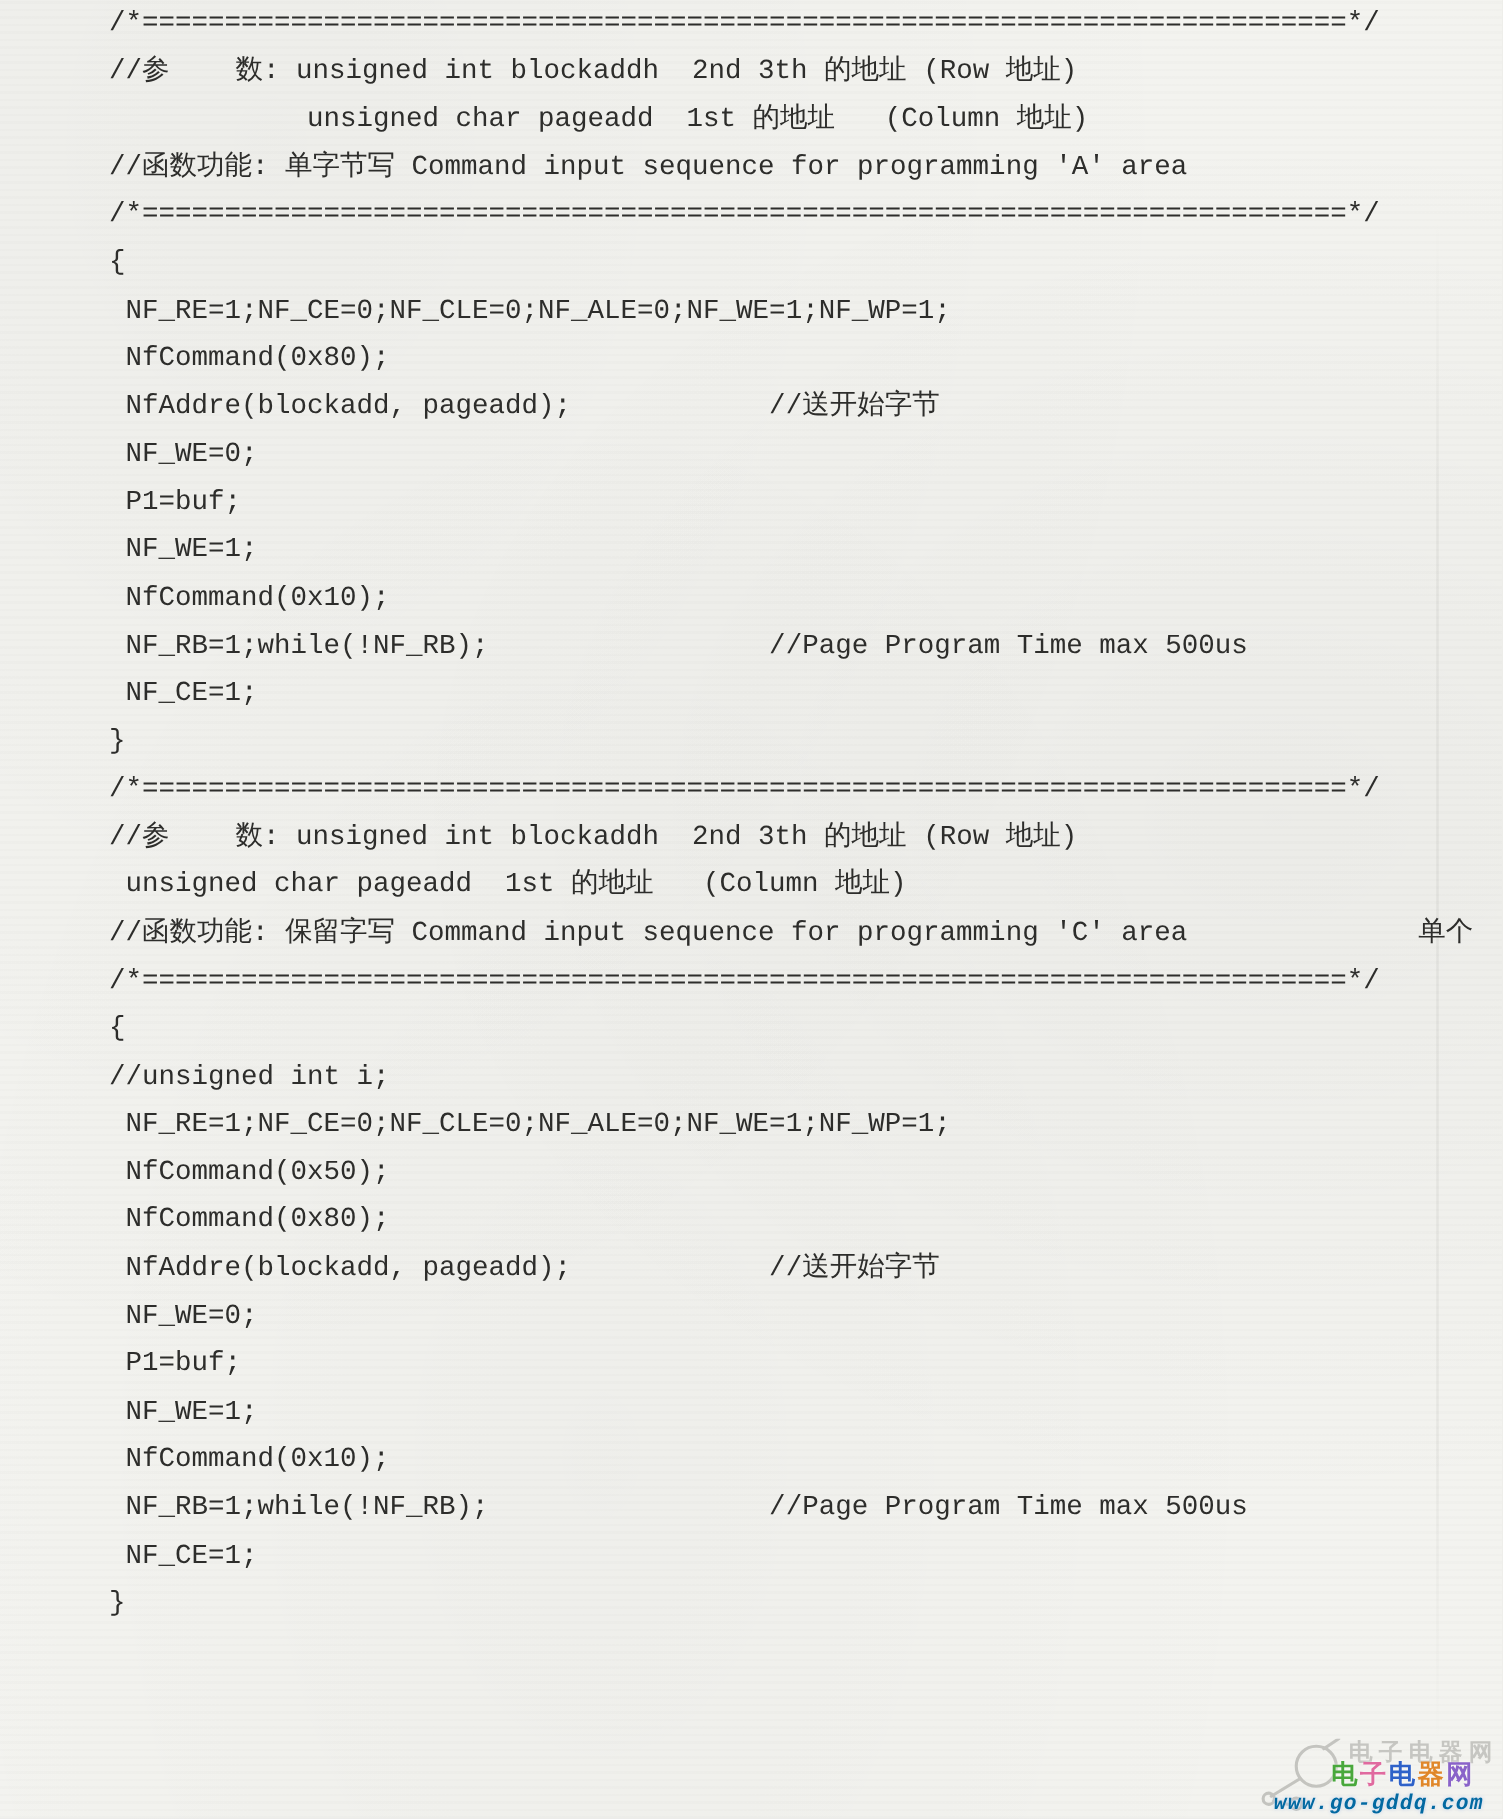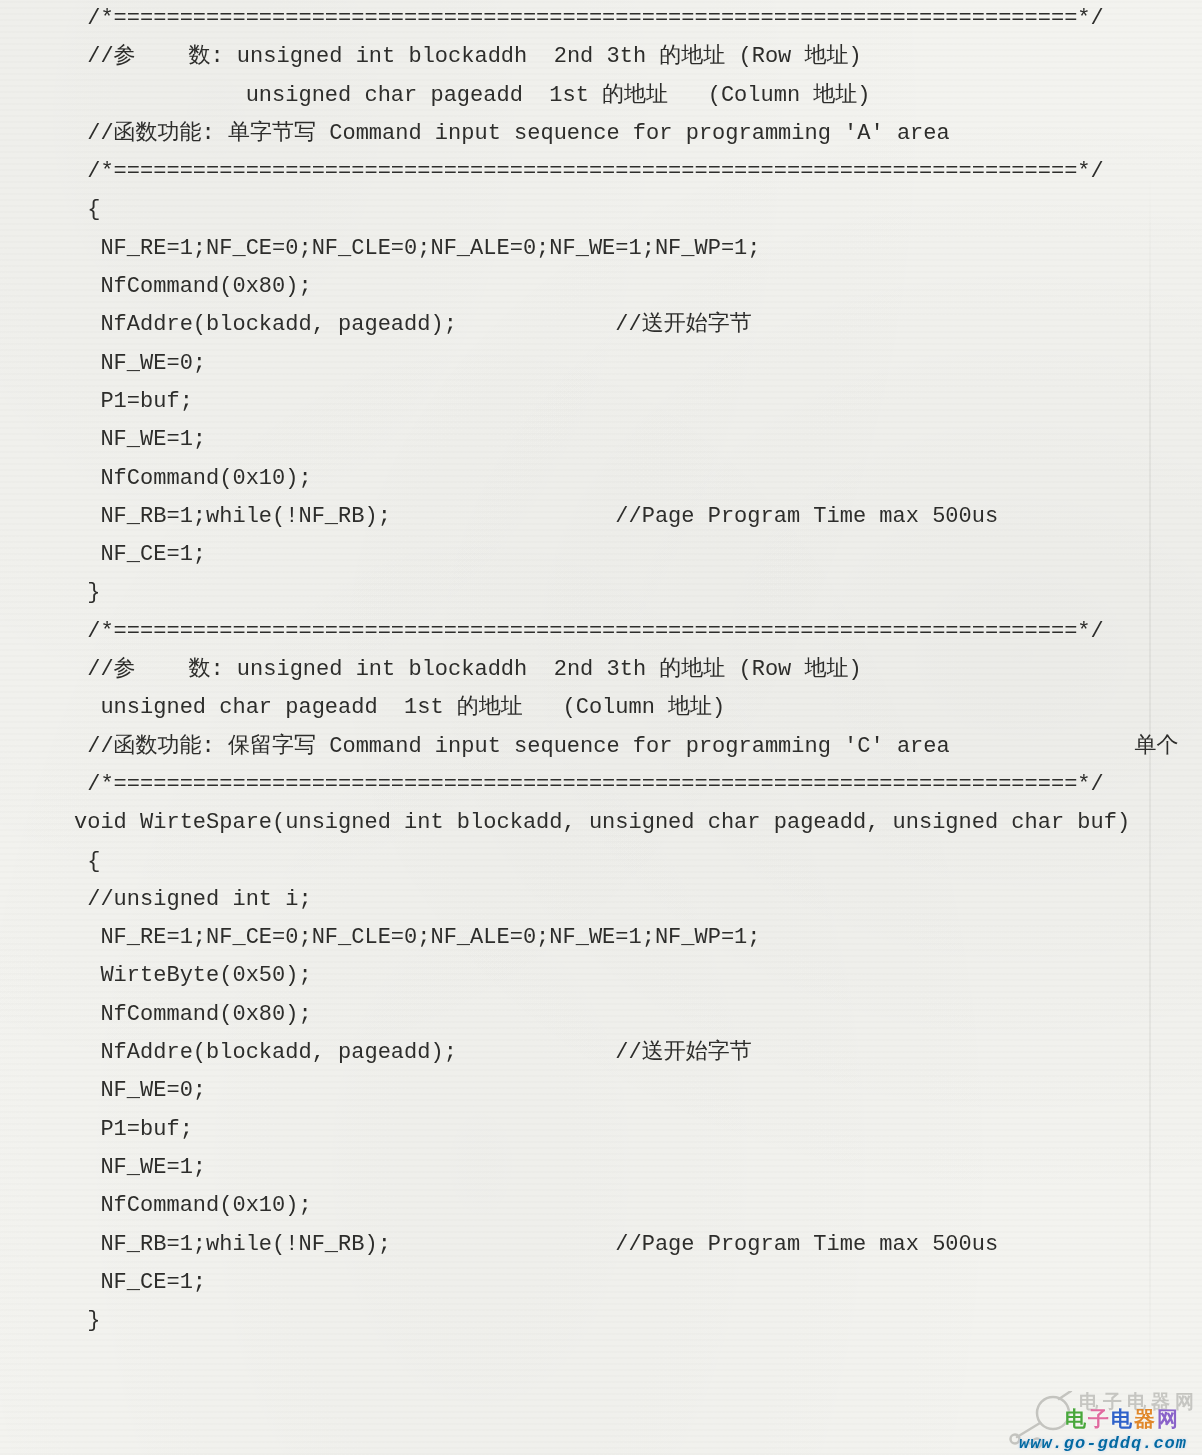--- a/index.html
+++ b/index.html
@@ -118,25 +118,24 @@
       <div class="line">       NF_WE=1;</div>
       <div class="line">       NfCommand(0x10);</div>
       <div class="line">       NF_RB=1;while(!NF_RB);                 //Page Program Time max 500us</div>
       <div class="line">       NF_CE=1;</div>
       <div class="line">      }</div>
       <div class="line">      /*=========================================================================*/</div>
       <div class="line">      //参    数: unsigned int blockaddh  2nd 3th 的地址 (Row 地址)</div>
       <div class="line">       unsigned char pageadd  1st 的地址   (Column 地址)</div>
       <div class="line">      //函数功能: 保留字写 Command input sequence for programming 'C' area              单个</div>
       <div class="line">      /*=========================================================================*/</div>
-      <div class="line">     void WirteSpare(unsigned int blockadd, unsigned char pageadd, unsigned char buf)</div>
       <div class="line">      {</div>
       <div class="line">      //unsigned int i;</div>
       <div class="line">       NF_RE=1;NF_CE=0;NF_CLE=0;NF_ALE=0;NF_WE=1;NF_WP=1;</div>
-      <div class="line">       WirteByte(0x50);</div>
+      <div class="line">       NfCommand(0x50);</div>
       <div class="line">       NfCommand(0x80);</div>
       <div class="line">       NfAddre(blockadd, pageadd);            //送开始字节</div>
       <div class="line">       NF_WE=0;</div>
       <div class="line">       P1=buf;</div>
       <div class="line">       NF_WE=1;</div>
       <div class="line">       NfCommand(0x10);</div>
       <div class="line">       NF_RB=1;while(!NF_RB);                 //Page Program Time max 500us</div>
       <div class="line">       NF_CE=1;</div>
       <div class="line">      }</div>
     </div>

